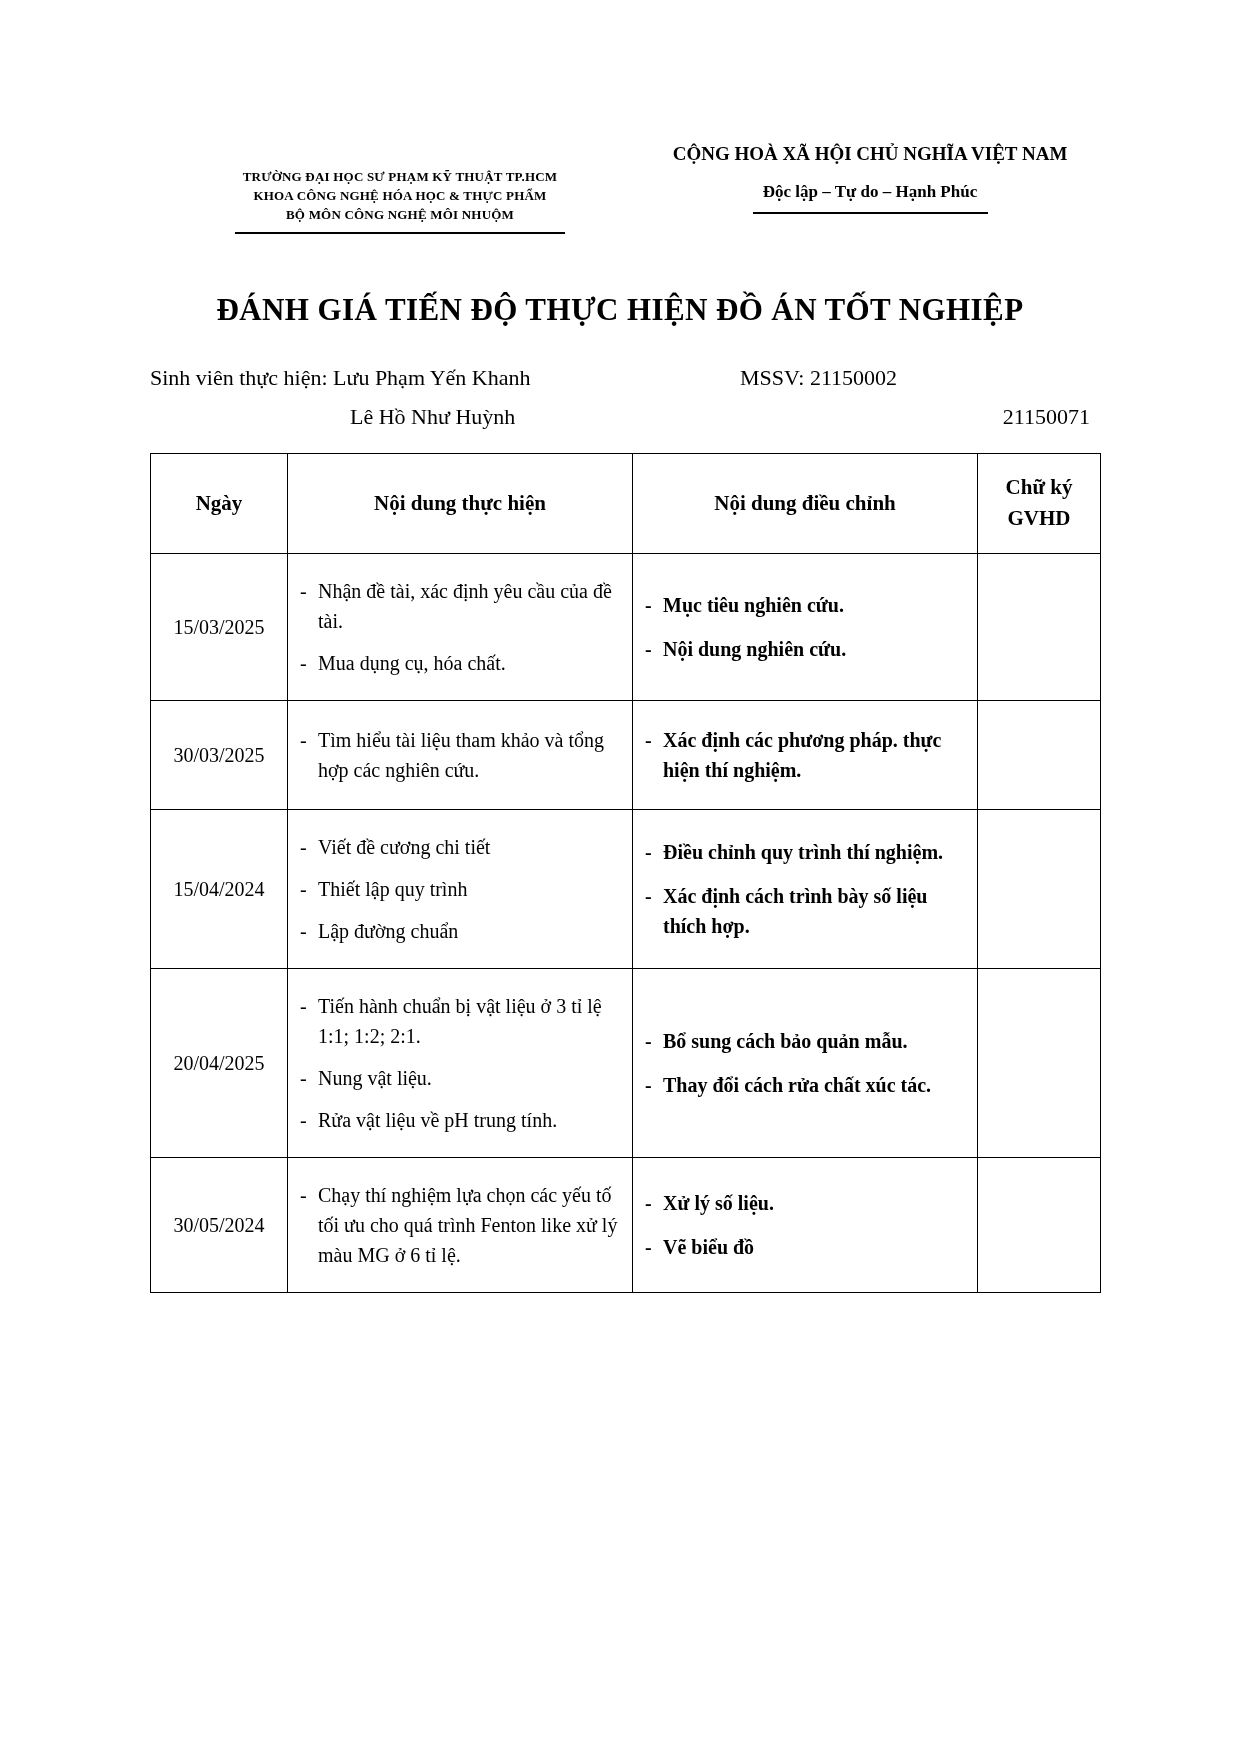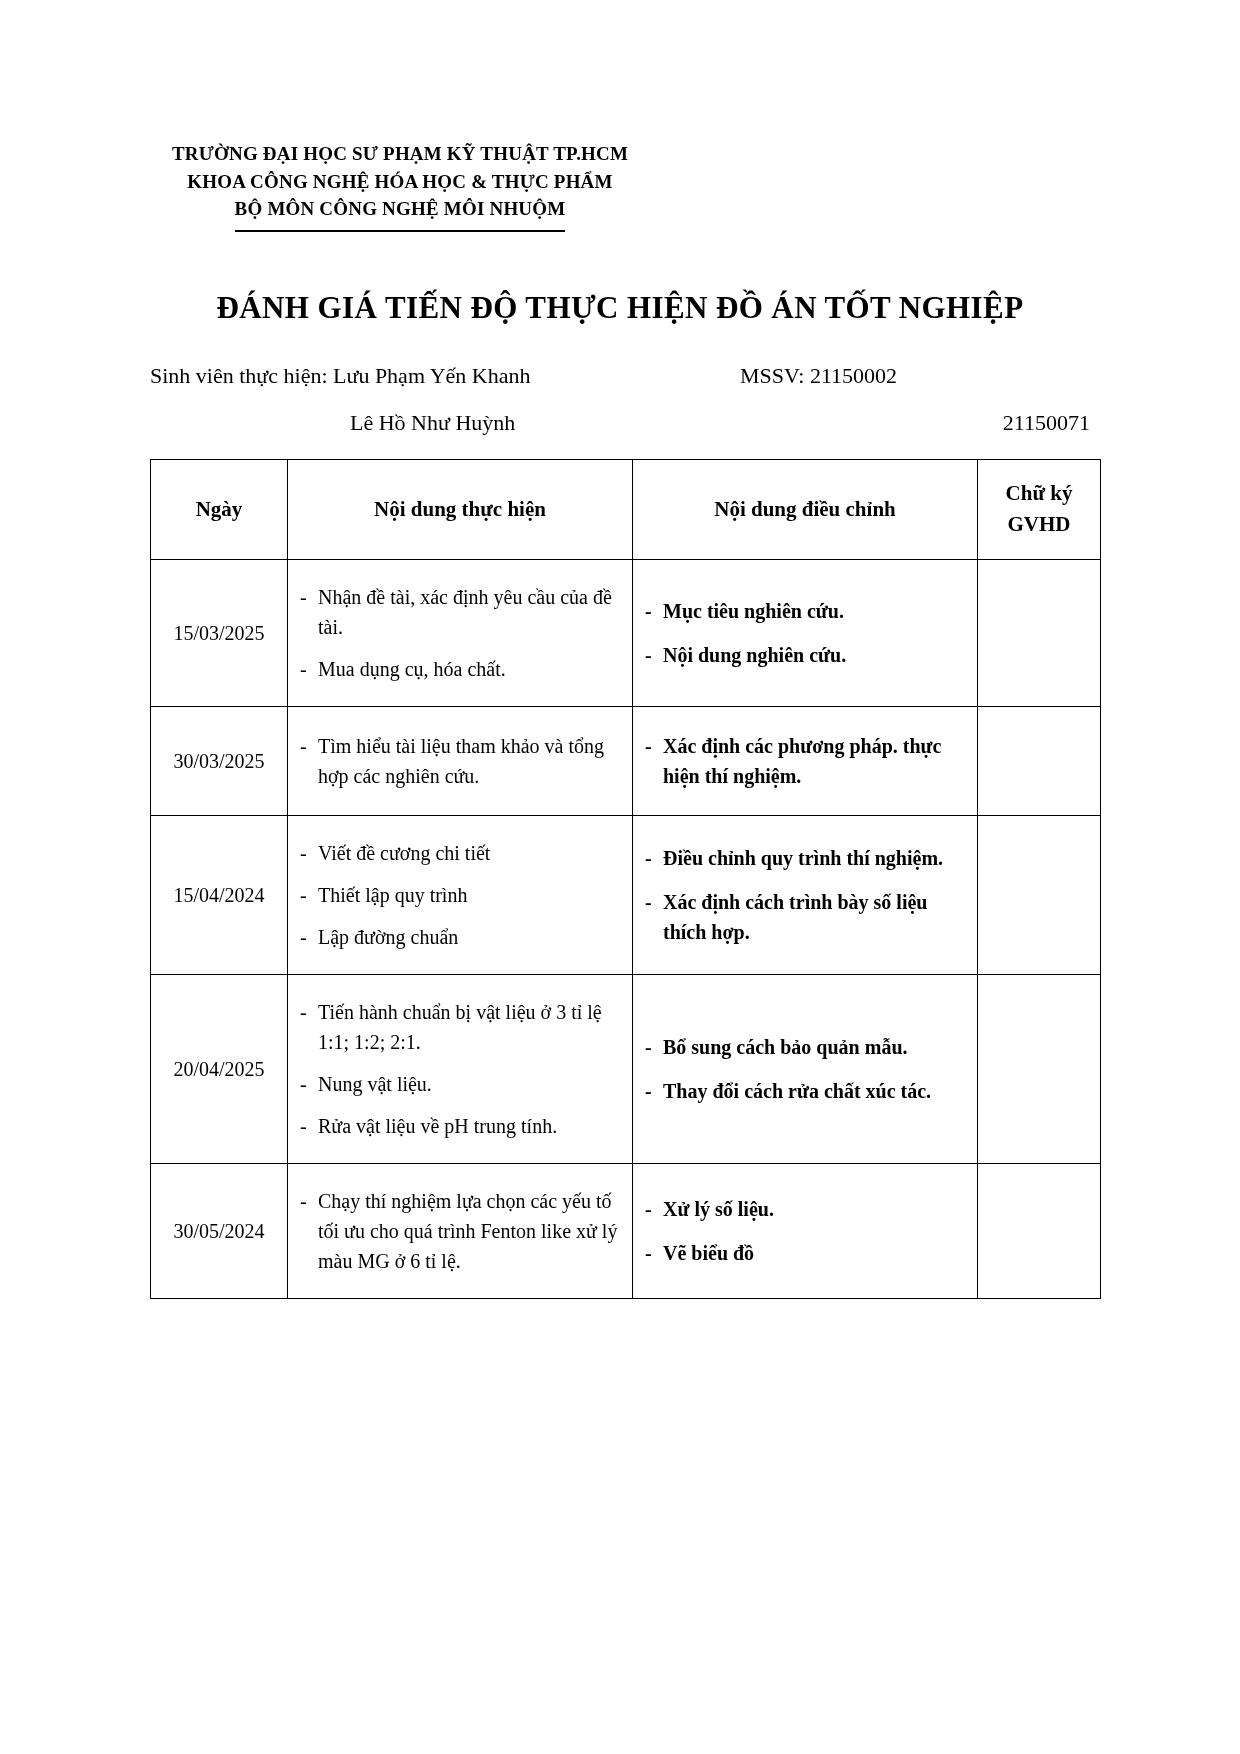--- a/index.html
+++ b/index.html
@@ -26,23 +26,24 @@
   .header {
     display: flex;
     flex-direction: row;
     align-items: flex-start;
     justify-content: flex-start;
   }
   .header-left {
     width: 500px;
     text-align: center;
     font-weight: bold;
-    font-size: 19px;
+    font-size: 13px;
     line-height: 1.45;
     letter-spacing: 0.2px;
+    margin-top: 28px;
   }
   .header-left .rule {
     width: 330px;
     height: 2px;
     background: #000;
     margin: 7px auto 0 auto;
   }
   .header-right {
     flex: 1;
     text-align: center;
@@ -77,21 +78,21 @@
     line-height: 1.62;
   }
   .meta-line {
     text-align: justify;
     text-justify: inter-word;
   }
   .meta-line.nojust { text-align: left; }
   .meta-row {
     display: flex;
     flex-direction: row;
-    margin-top: 12px;
+    margin-top: 4px;
     align-items: center;
   }
   .meta-row .left { width: 590px; }
   .meta-row .right { flex: 1; }
   .meta-row.indented .left { padding-left: 200px; }
   .meta-row.indented .right { padding-left: 82px; }
   .meta-time { margin-top: 14px; }
   sub { font-size: 0.72em; vertical-align: sub; }
 
   
@@ -148,20 +149,25 @@
 </head>
 <body>
 
 <div class="page">
 
   <div class="header">
     <div class="header-left">
       <div>TRƯỜNG ĐẠI HỌC SƯ PHẠM KỸ THUẬT TP.HCM</div>
       <div>KHOA CÔNG NGHỆ HÓA HỌC &amp; THỰC PHẨM</div>
       <div>BỘ MÔN CÔNG NGHỆ MÔI NHUỘM</div>
+      <div class="rule"></div>
+    </div>
+    <div class="header-right">
+      <div>CỘNG HOÀ XÃ HỘI CHỦ NGHĨA VIỆT NAM</div>
+      <div class="sub">Độc lập – Tự do – Hạnh Phúc</div>
       <div class="rule"></div>
     </div>
   </div>
 
   <div class="doc-title">ĐÁNH GIÁ TIẾN ĐỘ THỰC HIỆN ĐỒ ÁN TỐT NGHIỆP</div>
 
   <div class="meta">
 
     <div class="meta-row">
       <div class="left">

